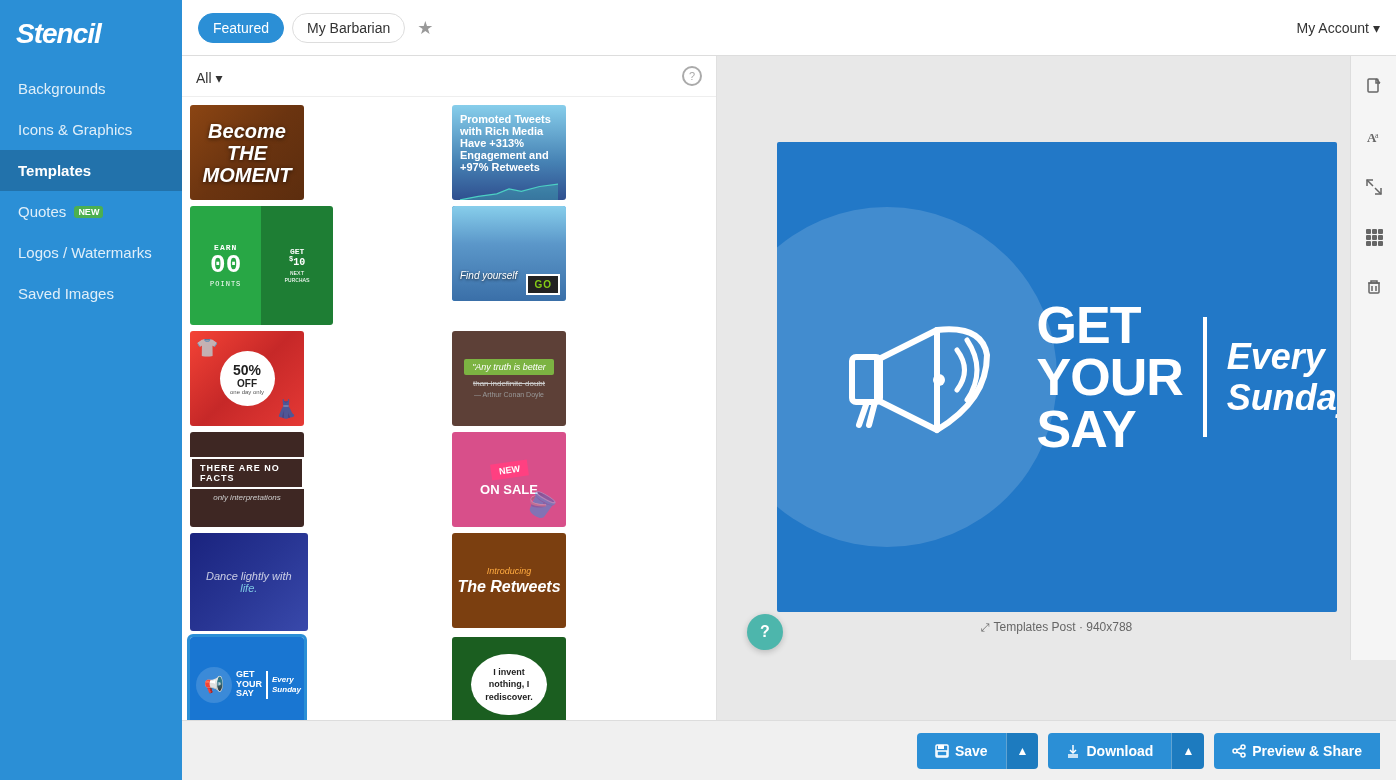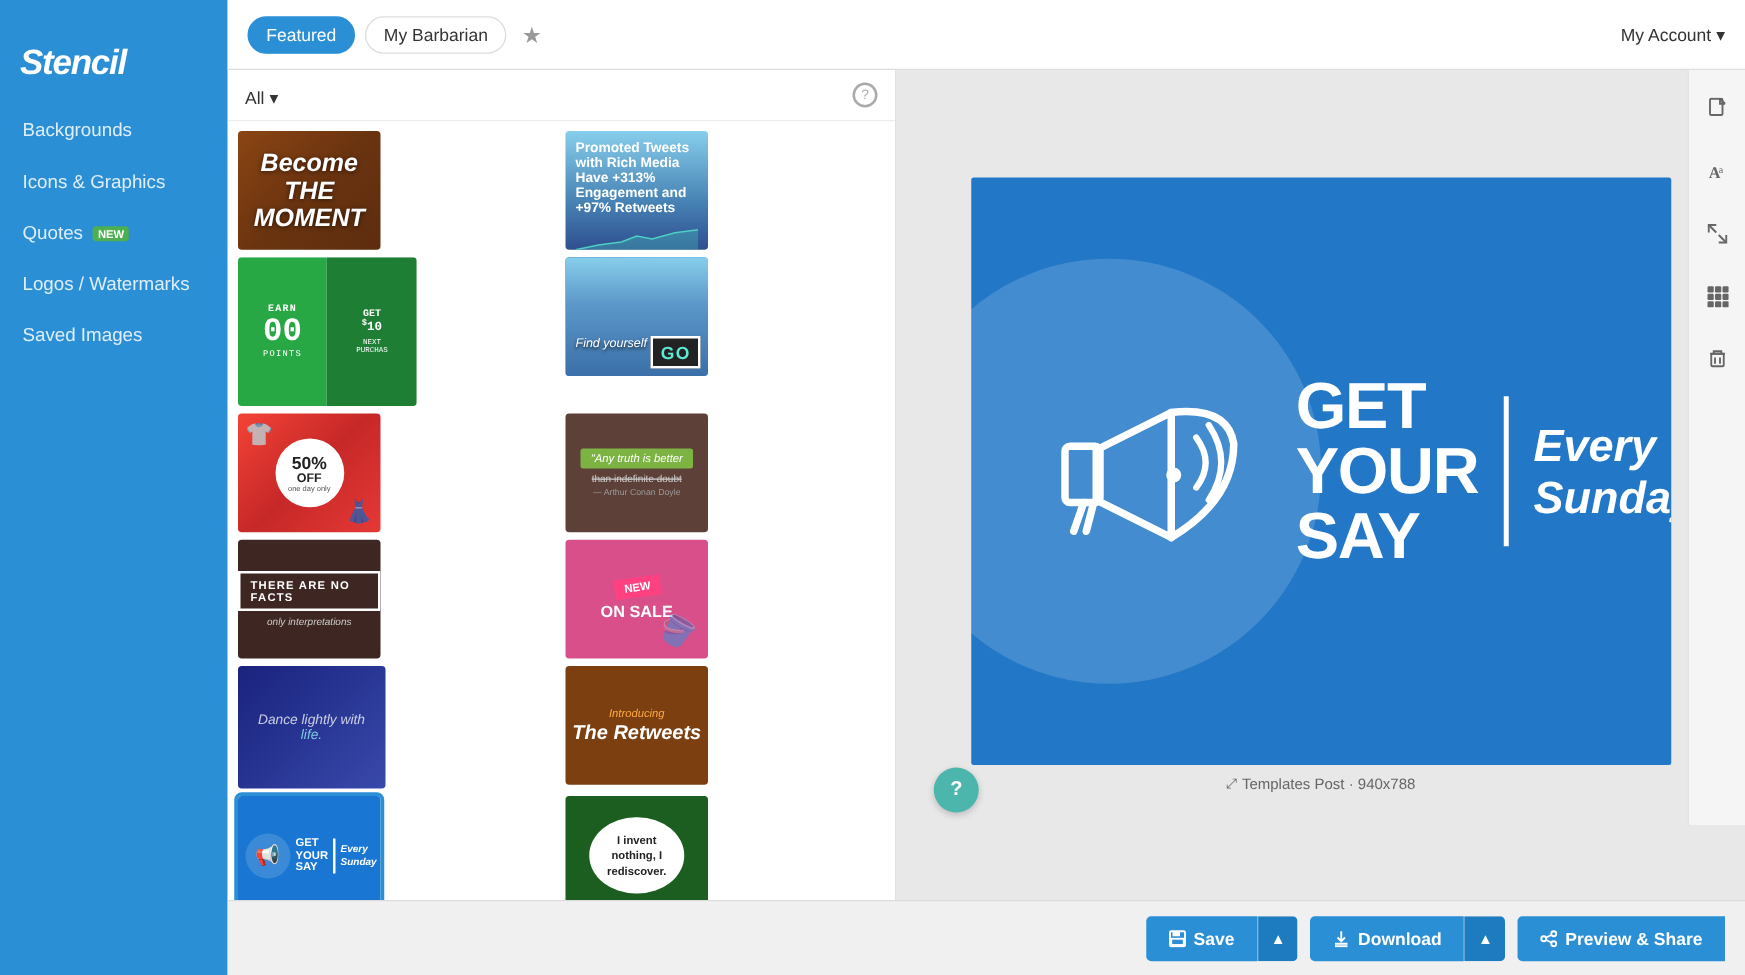--- a/index.html
+++ b/index.html
@@ -11,21 +11,20 @@
       background: #2b8fd6;
       display: flex;
       flex-direction: column;
       flex-shrink: 0;
       height: 780px;
     }
     #logo-area {
       padding: 18px 16px 18px 16px;
       display: flex;
       align-items: flex-end;
-      margin-top: 16px;
     }
     #logo-text {
       color: white;
       font-size: 28px;
       font-style: italic;
       font-weight: 700;
       letter-spacing: -1px;
     }
     .nav-item {
       padding: 12px 18px;
@@ -405,20 +404,23 @@
 <div id="sidebar">
   <div id="logo-area">
     <span id="logo-text">Stencil</span>
   </div>
 
   <div class="nav-item">
     <span>Backgrounds</span>
   </div>
   <div class="nav-item">
     <span>Icons &amp; Graphics</span>
+  </div>
+  <div class="nav-item active">
+    <span>Templates</span>
   </div>
   <div class="nav-item">
     <span>Quotes</span>
     <span class="nav-badge">NEW</span>
   </div>
   <div class="nav-item">
     <span>Logos / Watermarks</span>
   </div>
   <div class="nav-item">
     <span>Saved Images</span>
@@ -478,21 +480,21 @@
             </div>
             <div class="earn-right">
               <div style="font-size: 8px; font-weight: 600;">GET</div>
               <div style="font-size: 10px; font-weight: 900; line-height: 1;"><sup style="font-size:7px">$</sup>10</div>
               <div style="font-size: 6px; margin-top: 2px; text-align:center; line-height: 1.2;">NEXT<br>PURCHAS</div>
             </div>
           </div>
         </div>
         <div class="template-thumb thumb-bg-4" style="height: 95px; overflow: hidden;">
           <div style="width:100%; height:100%; background: linear-gradient(180deg, #87CEEB 0%, #5b97c9 40%, #3a6fa8 100%); position: relative; display: flex; align-items: flex-end; justify-content: flex-end; padding: 6px;">
-            <div style="background: #222; border: 2px solid white; color: #5eead4; font-size: 14px; font-weight: 900; padding: 3px 6px; letter-spacing: 1px;">GO</div>
+            <div style="background: #222; border: 2px solid white; color: #84cc16; font-size: 10px; font-weight: 900; padding: 3px 6px; letter-spacing: 1px;">GO</div>
           </div>
           <div style="position: absolute; bottom: 20px; left: 8px; color: white; font-size: 10px; font-style: italic; text-shadow: 0 1px 3px rgba(0,0,0,0.8);">Find yourself</div>
         </div>
 
         <div class="template-thumb thumb-bg-7" style="height: 95px;">
           <div style="position: relative; z-index:2; display: flex; flex-direction: column; align-items: center;">
             <div class="sale-badge">
               <div style="font-size: 14px; font-weight: 900; color: #222;">50%</div>
               <div style="font-size: 10px; font-weight: 700; color: #222;">OFF</div>
               <div style="font-size: 6px; color: #555;">one day only</div>

